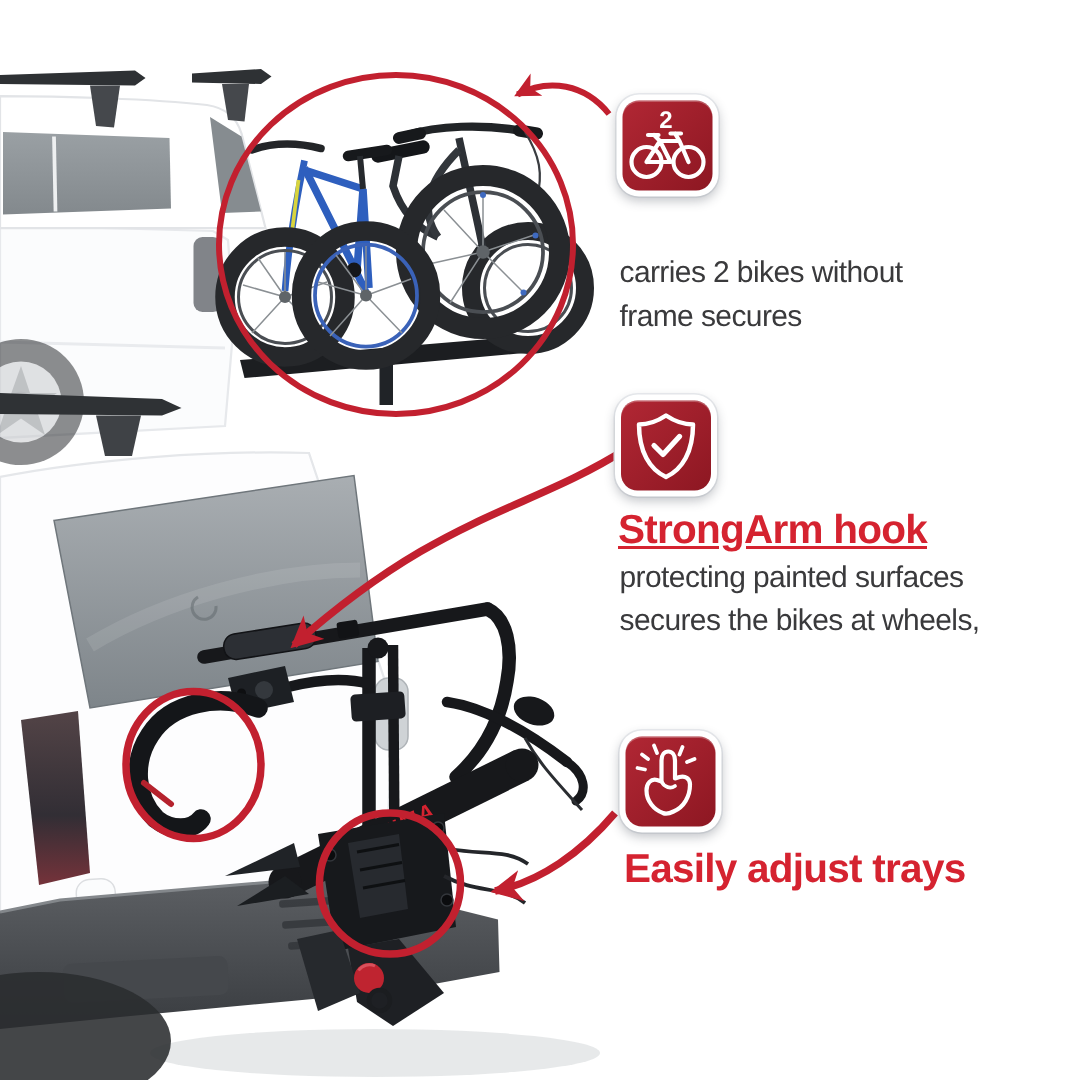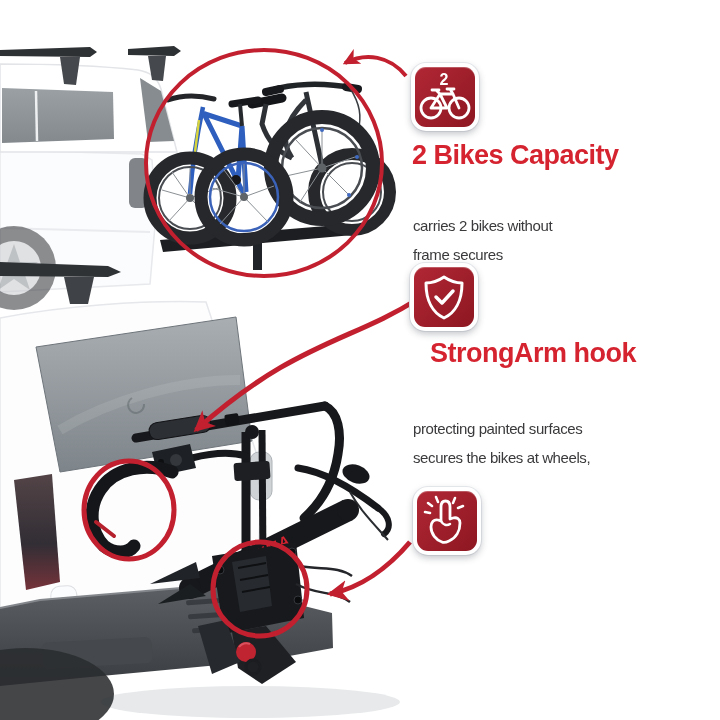--- a/index.html
+++ b/index.html
@@ -16,21 +16,21 @@
   .scene{position:absolute;left:0;top:0;width:720px;height:720px;}
   .anno{stroke:var(--annotation-red,#c2202f);fill:none;}
   #arrowhead path{fill:var(--annotation-red,#c2202f);}
   .callout-title{
     position:absolute;color:var(--accent-red,#d52330);
     font-size:27px;font-weight:bold;letter-spacing:-0.5px;line-height:32px;
     white-space:nowrap;z-index:3;
   }
   .callout-desc{
     position:absolute;color:var(--body-text,#3a3a3c);
-    font-size:15px;letter-spacing:-0.4px;line-height:29px;z-index:3;white-space:nowrap;margin-top:43px;
+    font-size:20px;letter-spacing:-0.4px;line-height:29px;z-index:3;white-space:nowrap;
   }
   .icon-frame{
     position:absolute;width:68px;height:68px;background:#fff;border-radius:15px;
     box-shadow:0 3px 7px rgba(40,45,60,.28),0 0 0 1px #edeff2;z-index:3;
   }
   .icon-red{
     position:absolute;inset:4px;border-radius:11px;
     background:linear-gradient(135deg,var(--icon-red-start,#b12734) 0%,var(--icon-red-end,#8d1722) 100%);
     box-shadow:inset 0 1px 0 rgba(255,255,255,.25);
   }
@@ -242,43 +242,43 @@
       <svg viewBox="0 0 60 60">
         <text class="badge" x="29" y="18" text-anchor="middle">2</text>
         <g class="glyph" stroke-width="2.8">
           <circle cx="16" cy="41" r="10"></circle>
           <circle cx="44" cy="41" r="10"></circle>
           <path d="M16,41 L25,27 L38,27 L44,41 M25,27 L32,41 L16,41 M38,27 L35,22 M32,22 L39,22 M25,27 L21,23 M17,23 L24,23"></path>
         </g>
       </svg>
     </div>
   </div>
-  <div class="callout-title" style="left:412px;top:139px;">2 Bikes Capacity</div>
   <div class="callout-desc" style="left:413px;top:168px;">
     <div>carries 2 bikes without</div>
     <div>frame secures</div>
   </div>
 
   <div class="icon-frame" style="left:410px;top:263px;">
     <div class="icon-red">
       <svg viewBox="0 0 60 60">
         <path class="glyph" stroke-width="3" d="M30,10 C36,14 43,16 48,16 C48,34 41,46 30,51 C19,46 12,34 12,16 C17,16 24,14 30,10 Z"></path>
         <path class="glyph" stroke-width="3.5" d="M22,30 L28,36 L39,24"></path>
       </svg>
     </div>
   </div>
-  <div class="callout-title" style="left:430px;top:337px;">StrongArm hook</div>
+  <div class="callout-title" style="left:412px;top:337px;text-decoration:underline;">StrongArm hook</div>
   <div class="callout-desc" style="left:413px;top:371px;">
     <div>protecting painted surfaces</div>
     <div>secures the bikes at wheels,</div>
   </div>
 
   <div class="icon-frame" style="left:413px;top:487px;">
     <div class="icon-red">
       <svg viewBox="0 0 60 60">
         <path class="glyph" stroke-width="2.8" d="M25,51 C19,49 14,43 14,36 C14,31 17,28 21,29 L24,30 L24,16 C24,12 26,10 28.5,10 C31,10 33,12 33,16 L33,28 L36,27 C40,26 43,28 43,32 C43,40 39,47 32,50 C30,51 27,52 25,51 Z"></path>
         <path class="glyph" stroke-width="2.5" d="M24,30 C26,34 30,35 33,33"></path>
         <path class="glyph" stroke-width="2.5" d="M19,6 L21,11 M11,12 L15,15 M8,21 L13,22 M38,7 L36,12 M46,15 L41,17"></path>
       </svg>
     </div>
   </div>
+  <div class="callout-title" style="left:416px;top:563px;">Easily adjust trays</div>
 
 </div>
 
 </body></html>

